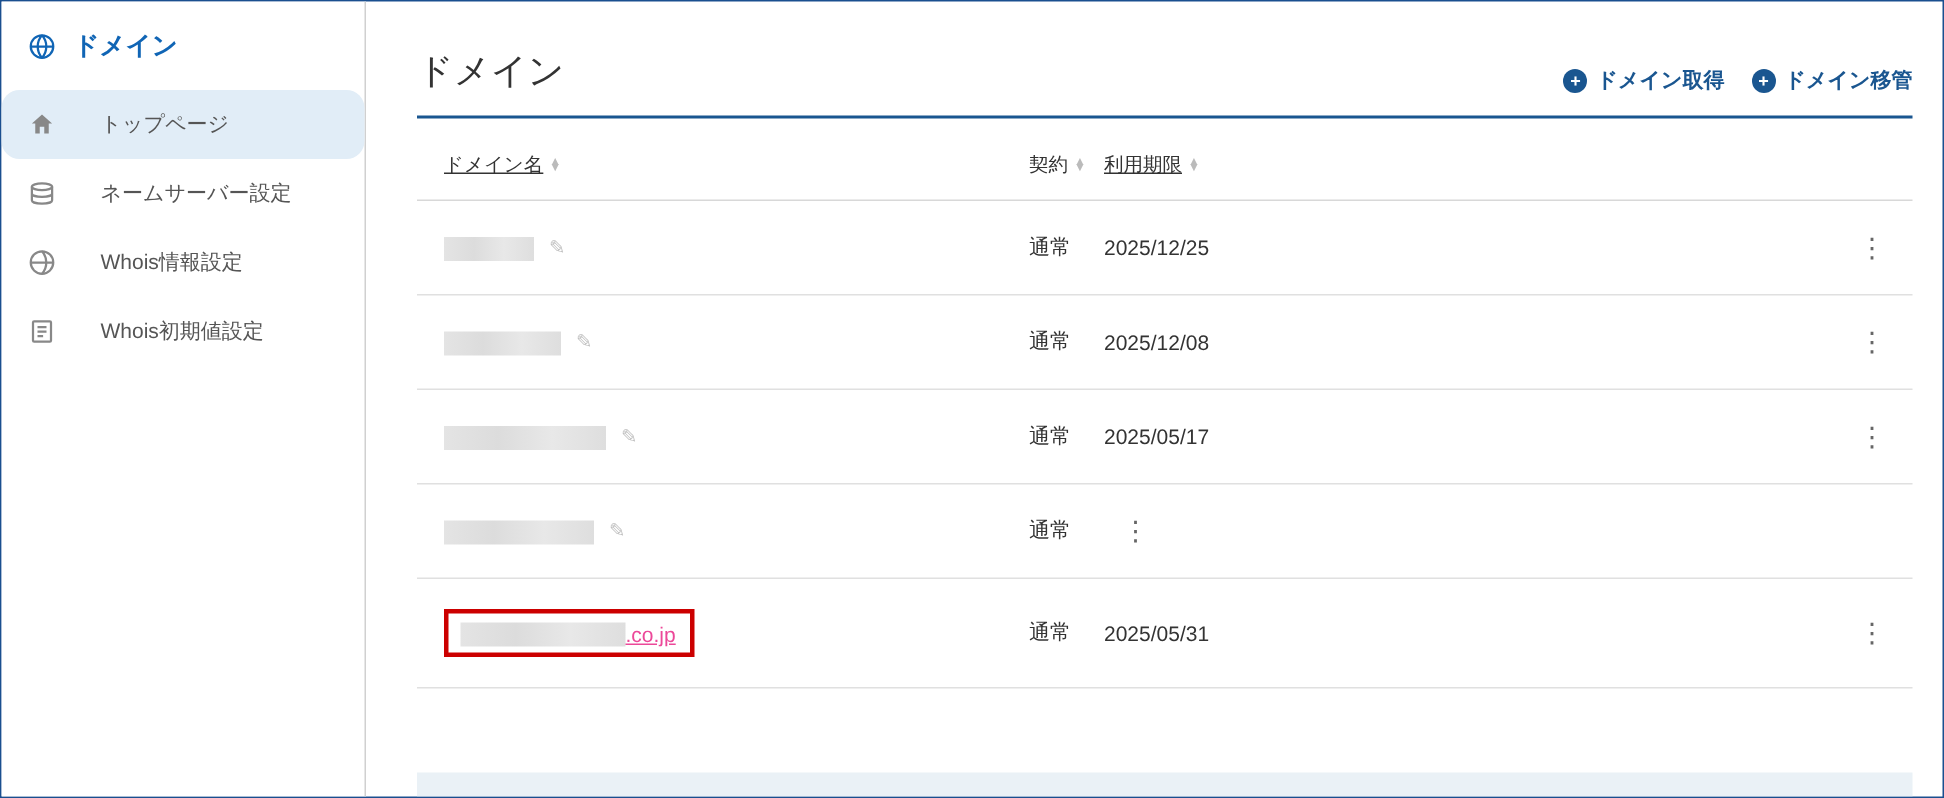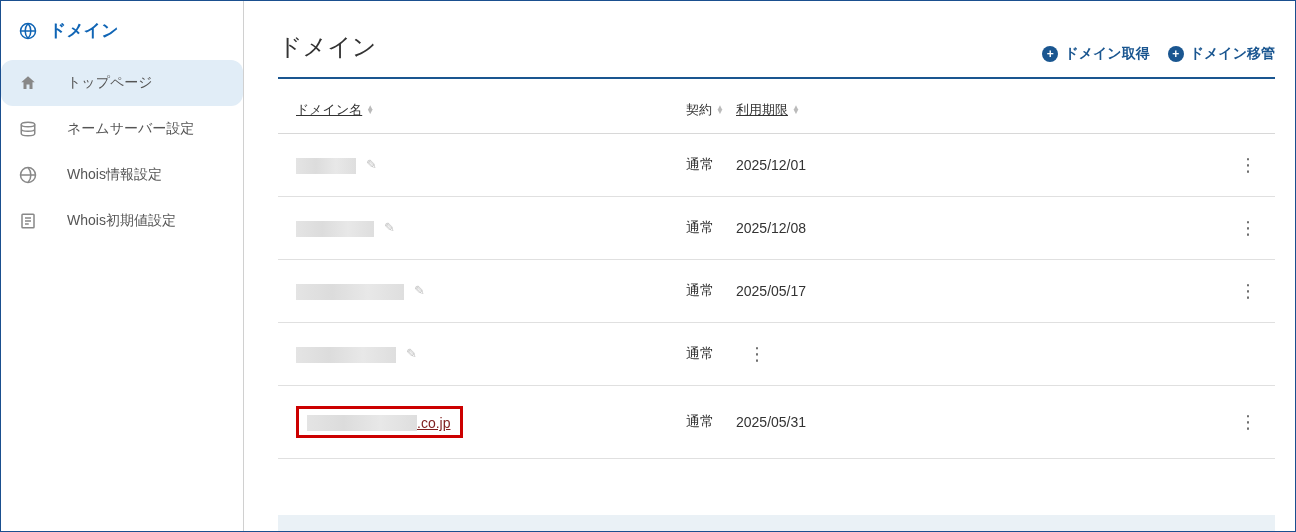--- a/index.html
+++ b/index.html
@@ -103,21 +103,21 @@
   vertical-align:middle;
 }
 .pencil { color:#c0c0c0; margin-left:10px; font-size:13px; display:inline-block; }
 .dots { color:#666; cursor:pointer; font-size:18px; letter-spacing:0; }
 .highlight-box {
   border: 3px solid #cc0000;
   padding: 6px 10px 4px 8px;
   display:inline-flex;
   align-items:center;
 }
-.cojp { color:#7f1d1d; text-decoration:underline; }
+.cojp { color:#ec4899; text-decoration:underline; }
 .news-box {
   margin-top: 56px;
   background:#eaf1f6;
   padding: 18px 28px 10px 28px;
   font-size:20px;
   color:#444;
 }
 svg { display:block; }
 </style>
 </head>
@@ -214,21 +214,21 @@
               <span>▲</span>
               <span>▼</span>
             </span>
         </div>
         <div class="col-actions"></div>
       </div>
       <div id="rows">
           <div class="trow">
             <div class="col-domain"><span class="masked" style="width: 60px;"></span><span class="pencil">✎</span></div>
             <div class="col-contract">通常</div>
-            <div class="col-date">2025/12/01</div>
+            <div class="col-date">2025/12/25</div>
             <div class="col-actions"><span class="dots">⋮</span></div>
           </div>
           <div class="trow">
             <div class="col-domain"><span class="masked" style="width: 78px;"></span><span class="pencil">✎</span></div>
             <div class="col-contract">通常</div>
             <div class="col-date">2025/12/08</div>
             <div class="col-actions"><span class="dots">⋮</span></div>
           </div>
           <div class="trow">
             <div class="col-domain"><span class="masked" style="width: 108px;"></span><span class="pencil">✎</span></div>

